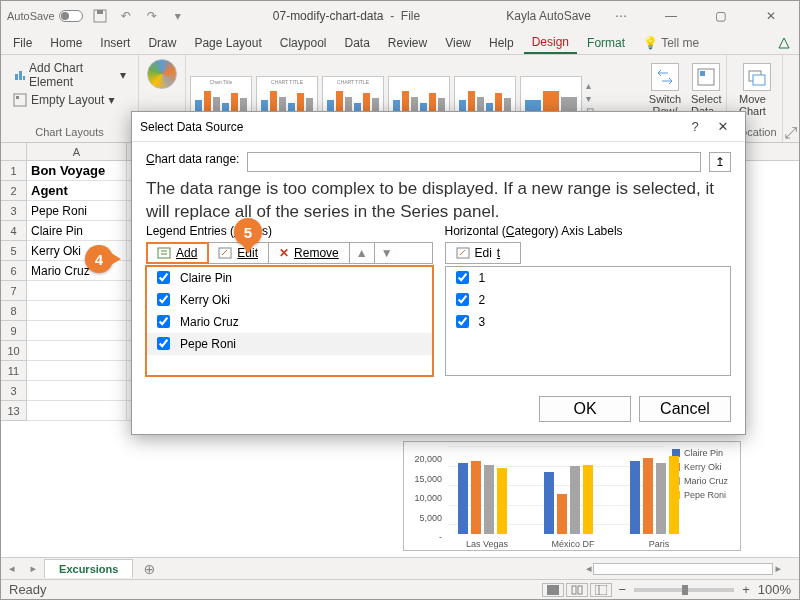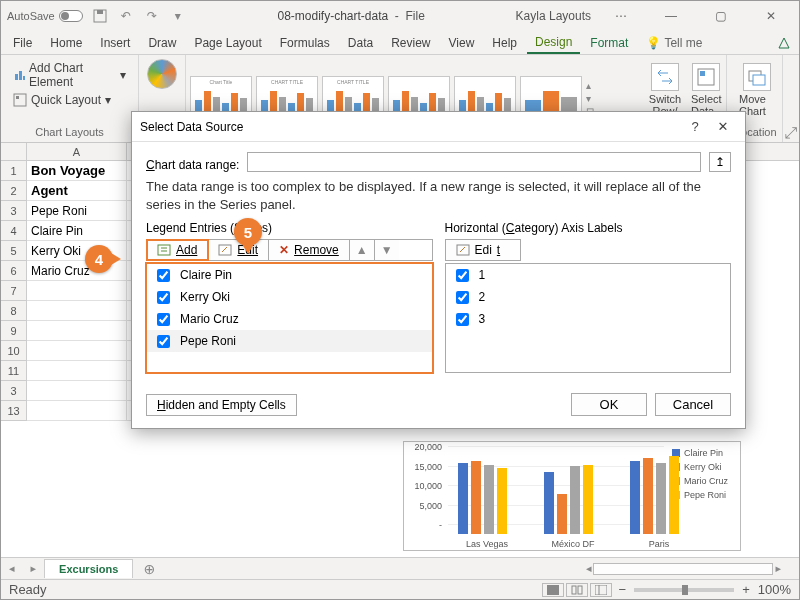--- a/index.html
+++ b/index.html
@@ -12,21 +12,21 @@
 .toggle-off::after { content:''; width:8px; height:8px; border-radius:50%; background:#888; position:absolute; left:1px; top:1px; }
 .titlebar .qat-btn { width:18px; height:18px; display:flex; align-items:center; justify-content:center; color:#888; }
 .titlebar .title { flex:1; text-align:center; color:#555; font-size:12px; }
 .titlebar .title .fname { color:#444; }
 .titlebar .right { display:flex; align-items:center; gap:10px; padding-right:8px; }
 .titlebar .winbtn { width:40px; height:28px; display:flex; align-items:center; justify-content:center; color:#666; font-size:12px; }
 .titlebar .user { font-size:12px; color:#555; }
 
 .menubar { height: 24px; background:#f3f2f1; display:flex; align-items:center; padding:0 4px; font-size:12px; gap:2px; border-bottom:1px solid #d0d0d0; }
 .menubar .tab { padding:3px 8px; color:#444; cursor:pointer; }
-.menubar .tab.design { color:#4d7c0f; border-bottom:2px solid #217346; }
+.menubar .tab.design { color:#b91c1c; border-bottom:2px solid #217346; }
 .menubar .tab.format { color:#217346; }
 .menubar .tab.tellme { color:#666; }
 .menubar .share { margin-left:auto; width:22px; height:20px; display:flex;align-items:center;justify-content:center; color:#217346; }
 
 .ribbon { height: 88px; background:#f3f2f1; display:flex; border-bottom:1px solid #c8c8c8; position:relative; }
 .ribbon-group { border-right:1px solid #d8d8d8; padding:4px 8px; display:flex; flex-direction:column; justify-content:space-between; font-size:11px; color:#444; }
 .ribbon-group .label { text-align:center; color:#666; font-size:11px; padding-top:2px; }
 .rbtn { display:flex; align-items:center; gap:4px; padding:2px 4px; font-size:12px; }
 .chart-styles { display:flex; gap:4px; flex:1; align-items:center; padding:4px; }
 .style-thumb { width:62px; height:46px; border:1px solid #c8c8c8; background:#fff; position:relative; }
@@ -53,49 +53,49 @@
 .step4 { left:84px; top:244px; }
 .step4::after { content:''; position:absolute; right:-8px; top:8px; border-left:10px solid #ed7d31; border-top:6px solid transparent; border-bottom:6px solid transparent; }
 .step5 { left:233px; top:217px; }
 .step5::after { content:''; position:absolute; bottom:-8px; left:8px; border-top:10px solid #ed7d31; border-left:6px solid transparent; border-right:6px solid transparent; }
 
 .dialog { position:absolute; left:130px; top:110px; width:615px; background:#fff; border:1px solid #999; box-shadow:0 4px 18px rgba(0,0,0,0.35); z-index:50; font-size:12px; }
 .dialog-title { height:30px; display:flex; align-items:center; padding:0 8px; font-size:12px; border-bottom:1px solid #e0e0e0; }
 .dialog-title .spacer { flex:1; }
 .dialog-title .tbtn { width:28px; text-align:center; color:#444; font-size:13px; }
 .dialog-body { padding:10px 14px; }
-.field-row { display:flex; align-items:flex-end; gap:8px; margin-bottom:6px; }
+.field-row { display:flex; align-items:flex-start; gap:8px; margin-bottom:6px; }
 .field-row label { font-size:12px; }
 .field-row .chartrange { flex:1; border:1px solid #a9a9a9; height:20px; background:#fff; }
 .field-row .range-btn { width:22px; height:20px; border:1px solid #a9a9a9; display:flex; align-items:center; justify-content:center; }
-.warn { font-size:13px; color:#333; margin-bottom:8px; line-height:1.35; }
+.warn { font-size:17px; color:#333; line-height:1.35; }
 .switch-row { display:flex; align-items:center; justify-content:center; gap:16px; margin:6px 0 8px; }
 .switch-btn { border:1px solid #a9a9a9; padding:3px 10px; color:#888; background:#f4f4f4; display:flex; align-items:center; gap:6px; font-size:12px; }
 .curve-arrow { width:42px; height:24px; }
 .panel-row { display:flex; gap:12px; }
 .panel { flex:1; }
 .panel-label { font-size:12px; margin-bottom:4px; }
 .btn-row { display:flex; gap:0; border:1px solid #a9a9a9; margin-bottom:2px; }
 .btn-row .sbtn { flex:0 0 auto; border-right:1px solid #a9a9a9; padding:3px 10px; display:flex; align-items:center; gap:5px; font-size:12px; background:#fdfdfd; }
 .btn-row .sbtn:last-child { border-right:none; }
 .btn-row .sbtn.arrow { padding:3px 6px; color:#888; }
 .btn-row .sbtn.highlight { outline:2px solid #ed7d31; outline-offset:-1px; position:relative; z-index:2; }
 .listbox { border:1px solid #a9a9a9; height:110px; overflow:auto; background:#fff; }
 .listbox.highlight { outline:2px solid #ed7d31; outline-offset:-1px; }
 .li { display:flex; align-items:center; gap:10px; padding:4px 10px; font-size:12px; }
 .li.sel { background:#f2f2f2; }
 .li input { margin:0; }
 .dialog-footer { display:flex; align-items:center; padding:10px 14px 12px; gap:8px; }
 .dialog-footer .hidden-btn { border:1px solid #a9a9a9; padding:3px 10px; font-size:12px; background:#fdfdfd; }
 .dialog-footer .spacer { flex:1; }
-.dialog-footer .btn { width:76px; border:1px solid #a9a9a9; padding:3px 0; text-align:center; font-size:13px; background:#fdfdfd; }
+.dialog-footer .btn { width:92px; border:1px solid #a9a9a9; padding:3px 0; text-align:center; font-size:16px; background:#fdfdfd; }
 
 .chart-embed { position:absolute; left:402px; top:440px; width:338px; height:110px; border:1px solid #bbb; background:#fff; z-index:10; display:flex; }
 .chart-plot { flex:1; position:relative; padding:4px 4px 16px 44px; }
-.y-axis { position:absolute; left:0; top:0; bottom:16px; width:40px; font-size:9px; color:#555; }
+.y-axis { position:absolute; left:0; top:12px; bottom:16px; width:40px; font-size:9px; color:#555; }
 .y-axis div { position:absolute; right:2px; }
 .gridline { position:absolute; left:44px; right:4px; border-top:1px solid #eee; }
 .bars-group { position:absolute; bottom:16px; width:62px; display:flex; gap:3px; align-items:flex-end; height:78px; }
 .bars-group .bar { width:10px; }
 .x-lbl { position:absolute; bottom:1px; font-size:9px; color:#555; width:66px; text-align:center; }
 .legend { width:72px; padding:6px 4px; font-size:9px; color:#555; }
 .legend .lg { display:flex; align-items:center; gap:4px; margin-bottom:4px; }
 .legend .sw { width:8px; height:8px; }
 
 .sheet-tabs { position:absolute; left:0; right:0; bottom:20px; height:22px; background:#f3f2f1; border-top:1px solid #ccc; display:flex; align-items:center; font-size:11px; }
@@ -127,38 +127,38 @@
         <svg width="14" height="14">
           <rect x="1" y="1" width="12" height="12" fill="none" stroke="#888"></rect>
           <rect x="4" y="1" width="6" height="4" fill="#888"></rect>
         </svg>
       </div>
     <div class="qat-btn">↶</div>
     <div class="qat-btn">↷</div>
     <div class="qat-btn">▾</div>
   </div>
   <div class="title">
-    <span class="fname">08-modify-chart-data</span> &nbsp;-&nbsp; <span>File</span>
+    <span class="fname">07-modify-chart-data</span> &nbsp;-&nbsp; <span>File</span>
   </div>
   <div class="right">
-    <span class="user">Kayla Layouts</span>
+    <span class="user">Kayla AutoSave</span>
     <div class="winbtn">⋯</div>
     <div class="winbtn">—</div>
     <div class="winbtn">▢</div>
     <div class="winbtn">✕</div>
   </div>
 </div>
 
 <div class="menubar">
   <span class="tab">File</span>
   <span class="tab">Home</span>
   <span class="tab">Insert</span>
   <span class="tab">Draw</span>
   <span class="tab">Page Layout</span>
-  <span class="tab">Formulas</span>
+  <span class="tab">Claypool</span>
   <span class="tab">Data</span>
   <span class="tab">Review</span>
   <span class="tab">View</span>
   <span class="tab">Help</span>
   <span class="tab design">Design</span>
   <span class="tab format">Format</span>
   <span class="tab tellme">💡 <span>Tell me</span></span>
   <div class="share">
       <svg width="14" height="14">
         <path d="M2 12 L7 2 L12 12 Z" fill="none" stroke="#217346"></path>
@@ -170,21 +170,21 @@
   <div class="ribbon-group" style="width:138px">
     <div>
       <div class="rbtn"><svg width="14" height="14">
             <rect x="2" y="6" width="3" height="6" fill="#5b9bd5"></rect>
             <rect x="6" y="3" width="3" height="9" fill="#5b9bd5"></rect>
             <rect x="10" y="8" width="3" height="4" fill="#5b9bd5"></rect>
           </svg><span>Add Chart Element</span> ▾</div>
       <div class="rbtn"><svg width="14" height="14">
             <rect x="1" y="1" width="12" height="12" fill="none" stroke="#888"></rect>
             <rect x="3" y="3" width="3" height="3" fill="#888"></rect>
-          </svg><span>Quick Layout</span> ▾</div>
+          </svg><span>Empty Layout</span> ▾</div>
     </div>
     <div class="label">Chart Layouts</div>
   </div>
   <div class="ribbon-group" style="flex:0 0 42px; align-items:center;">
     <div style="width:30px;height:30px;border-radius:50%;background:conic-gradient(#5b9bd5,#ed7d31,#a5a5a5,#ffc000,#70ad47,#5b9bd5);border:1px solid #bbb;"></div>
     <div style="font-size:10px;color:#888">▾</div>
   </div>
   <div class="chart-styles">
     <div class="style-thumb">
         <div class="title-mini">Chart Title</div>
@@ -514,21 +514,20 @@
             </div>
             <div class="li">
               <input type="checkbox" checked="" style="">
               <span>3</span>
             </div>
           </div>
       </div>
     </div>
   </div>
   <div class="dialog-footer">
-    <div class="hidden-btn"><span class="u">H</span>idden and Empty Cells</div>
     <div class="spacer"></div>
     <div class="btn">OK</div>
     <div class="btn">Cancel</div>
   </div>
 </div>
 
 <div class="chart-embed">
   <div class="chart-plot" id="chart-plot">
     <div class="y-axis" id="y-axis">
         <div style="top: 0px;">20,000</div>

